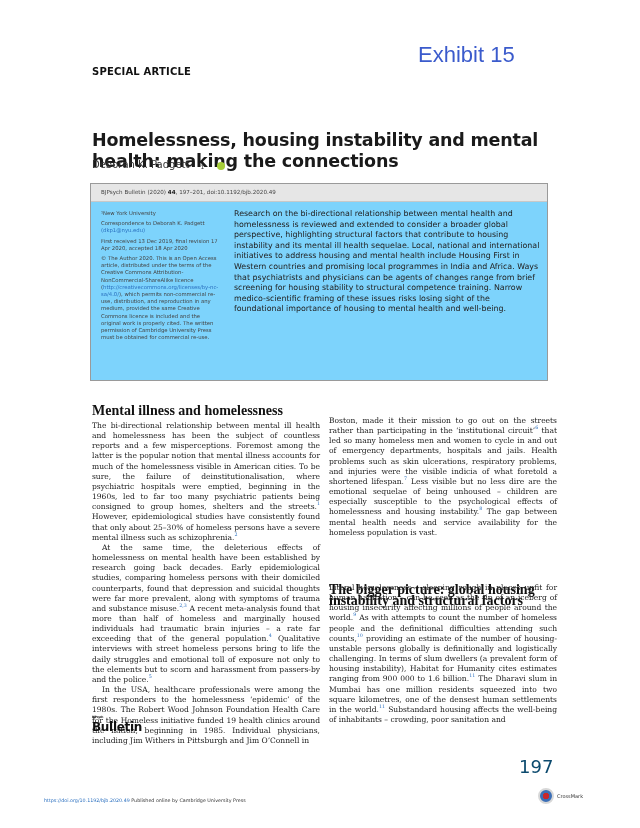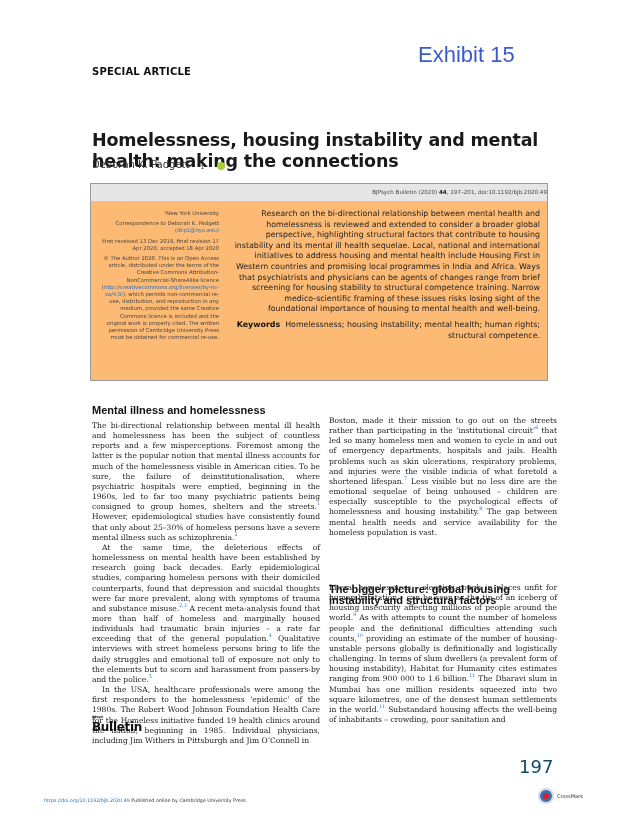--- a/index.html
+++ b/index.html
@@ -4,37 +4,37 @@
 <style>
   html, body { margin: 0; padding: 0; background: #ffffff; }
   body { width: 640px; height: 828px; position: relative; overflow: hidden; font-family: "DejaVu Sans", sans-serif; color: #111; }
   .exhibit { position: absolute; left: 418px; top: 42px; font-family: "Liberation Sans", sans-serif; font-size: 22px; color: #3b5bcc; }
   .special { position: absolute; left: 92px; top: 66px; font-family: "DejaVu Sans", sans-serif; font-weight: bold; font-size: 10px; letter-spacing: 0.2px; color: #111; }
   .title { position: absolute; left: 92px; top: 118px; width: 460px; font-family: "DejaVu Sans", sans-serif; font-weight: bold; font-size: 17.5px; line-height: 21px; color: #1a1a1a; letter-spacing: -0.2px; margin-top: 12px; }
   .author { position: absolute; left: 92px; top: 159px; font-family: "DejaVu Sans", sans-serif; font-size: 10px; color: #333; display: flex; align-items: flex-end; gap: 11px; }
   .author sup { font-size: 6px; vertical-align: super; }
   .orcid { display: inline-block; width: 8px; height: 8px; border-radius: 50%; background: #a6ce39; margin-left: 2px; }
 
-  .infobox { position: absolute; left: 90px; top: 183px; width: 456px; height: 196px; border: 1px solid #9a9a9a; background: #fdba74; text-align: right; }
+  .infobox { position: absolute; left: 90px; top: 183px; width: 456px; height: 196px; border: 1px solid #9a9a9a; background: #7dd3fc; }
   .infobox .bar { height: 17px; background: #e6e6e6; border-bottom: 1px solid #c8c8c8; font-size: 5.6px; color: #444; line-height: 17px; padding-left: 10px; }
   .infobox .bar b { color: #111; }
   .infobox .left { position: absolute; left: 10px; top: 26px; width: 118px; font-size: 5.3px; line-height: 7.2px; color: #444; }
   .infobox .left p { margin: 0 0 3px 0; }
   .infobox .left a { color: #2a6fbf; text-decoration: none; }
   .infobox .right { position: absolute; left: 143px; top: 25px; width: 306px; font-size: 7.9px; line-height: 10.6px; color: #222; }
   .infobox .right p { margin: 0 0 5px 0; }
   .infobox .right .kw-label { font-weight: bold; color: #111; margin-right: 5px; }
 
   .col { position: absolute; width: 228px; font-family: "DejaVu Serif", serif; font-size: 7.55px; line-height: 10.15px; color: #222; text-align: justify; }
   .col p { margin: 0; }
   .col p.indent { text-indent: 10px; }
   .col sup { font-size: 4.8px; color: #2a6fbf; line-height: 0; }
   .col1 { left: 92px; top: 421px; }
   .col2 { left: 329px; top: 416px; }
-  .h2 { position: absolute; font-family: Liberation Sans, sans-serif; font-weight: bold; font-size: 11px; line-height: 11px; color: #111; }
+  .h2 { position: absolute; font-family: Liberation Serif, serif; font-weight: bold; font-size: 14px; line-height: 11px; color: #111; }
   .h2a { left: 92px; top: 405px; width: 228px; }
   .h2b { left: 329px; top: 584px; width: 230px; }
   .col2b { left: 329px; top: 583px; }
 
   .footer-logo { position: absolute; left: 92px; top: 720px; font-family: "DejaVu Sans", sans-serif; font-weight: bold; font-size: 12px; color: #111; letter-spacing: -0.3px; }
   .footer-logo .tiny { position: absolute; left: 0; top: -5px; font-size: 3px; font-weight: bold; }
   .page-num { position: absolute; left: 519px; top: 756px; font-family: "DejaVu Sans", sans-serif; font-size: 18px; color: #0c4a6e; }
   .footer-doi { position: absolute; left: 44px; top: 798px; font-size: 4.8px; color: #333; font-family: "DejaVu Sans", sans-serif; }
   .footer-doi a { color: #2a6fbf; text-decoration: none; }
   .crossmark { position: absolute; left: 538px; top: 788px; display: flex; align-items: center; gap: 3px; font-size: 5px; color: #333; font-family: "DejaVu Sans", sans-serif; }
@@ -62,21 +62,20 @@
       <span>Correspondence to Deborah K. Padgett</span>
       <a>(dkp1@nyu.edu)</a>
     </p>
     <p>First received 13 Dec 2019, final revision 17 Apr 2020, accepted 18 Apr 2020</p>
     <p>
       <span>© The Author 2020. This is an Open Access article, distributed under the terms of the Creative Commons Attribution-NonCommercial-ShareAlike licence (</span><a>http://creativecommons.org/licenses/by-nc-sa/4.0/</a><span>), which permits non-commercial re-use, distribution, and reproduction in any medium, provided the same Creative Commons licence is included and the original work is properly cited. The written permission of Cambridge University Press must be obtained for commercial re-use.</span>
     </p>
   </div>
   <div class="right">
     <p>Research on the bi-directional relationship between mental health and homelessness is reviewed and extended to consider a broader global perspective, highlighting structural factors that contribute to housing instability and its mental ill health sequelae. Local, national and international initiatives to address housing and mental health include Housing First in Western countries and promising local programmes in India and Africa. Ways that psychiatrists and physicians can be agents of changes range from brief screening for housing stability to structural competence training. Narrow medico-scientific framing of these issues risks losing sight of the foundational importance of housing to mental health and well-being.</p>
-    <p><span class="kw-label">Keywords</span><span>Homelessness; housing instability; mental health; human rights; structural competence.</span></p>
   </div>
 </div>
 
 <div class="h2 h2a">Mental illness and homelessness</div>
 
 <div class="col col1">
   <p><span>The bi-directional relationship between mental ill health and homelessness has been the subject of countless reports and a few misperceptions. Foremost among the latter is the popular notion that mental illness accounts for much of the homelessness visible in American cities. To be sure, the failure of deinstitutionalisation, where psychiatric hospitals were emptied, beginning in the 1960s, led to far too many psychiatric patients being consigned to group homes, shelters and the streets.</span><sup>1</sup><span> However, epidemiological studies have consistently found that only about 25–30% of homeless persons have a severe mental illness such as schizophrenia.</span><sup>2</sup></p>
   <p class="indent"><span>At the same time, the deleterious effects of homelessness on mental health have been established by research going back decades. Early epidemiological studies, comparing homeless persons with their domiciled counterparts, found that depression and suicidal thoughts were far more prevalent, along with symptoms of trauma and substance misuse.</span><sup>2,3</sup><span> A recent meta-analysis found that more than half of homeless and marginally housed individuals had traumatic brain injuries – a rate far exceeding that of the general population.</span><sup>4</sup><span> Qualitative interviews with street homeless persons bring to life the daily struggles and emotional toll of exposure not only to the elements but to scorn and harassment from passers-by and the police.</span><sup>5</sup></p>
   <p class="indent"><span>In the USA, healthcare professionals were among the first responders to the homelessness ‘epidemic’ of the 1980s. The Robert Wood Johnson Foundation Health Care for the Homeless initiative funded 19 health clinics around the nation, beginning in 1985. Individual physicians, including Jim Withers in Pittsburgh and Jim O’Connell in</span></p>
 </div>

